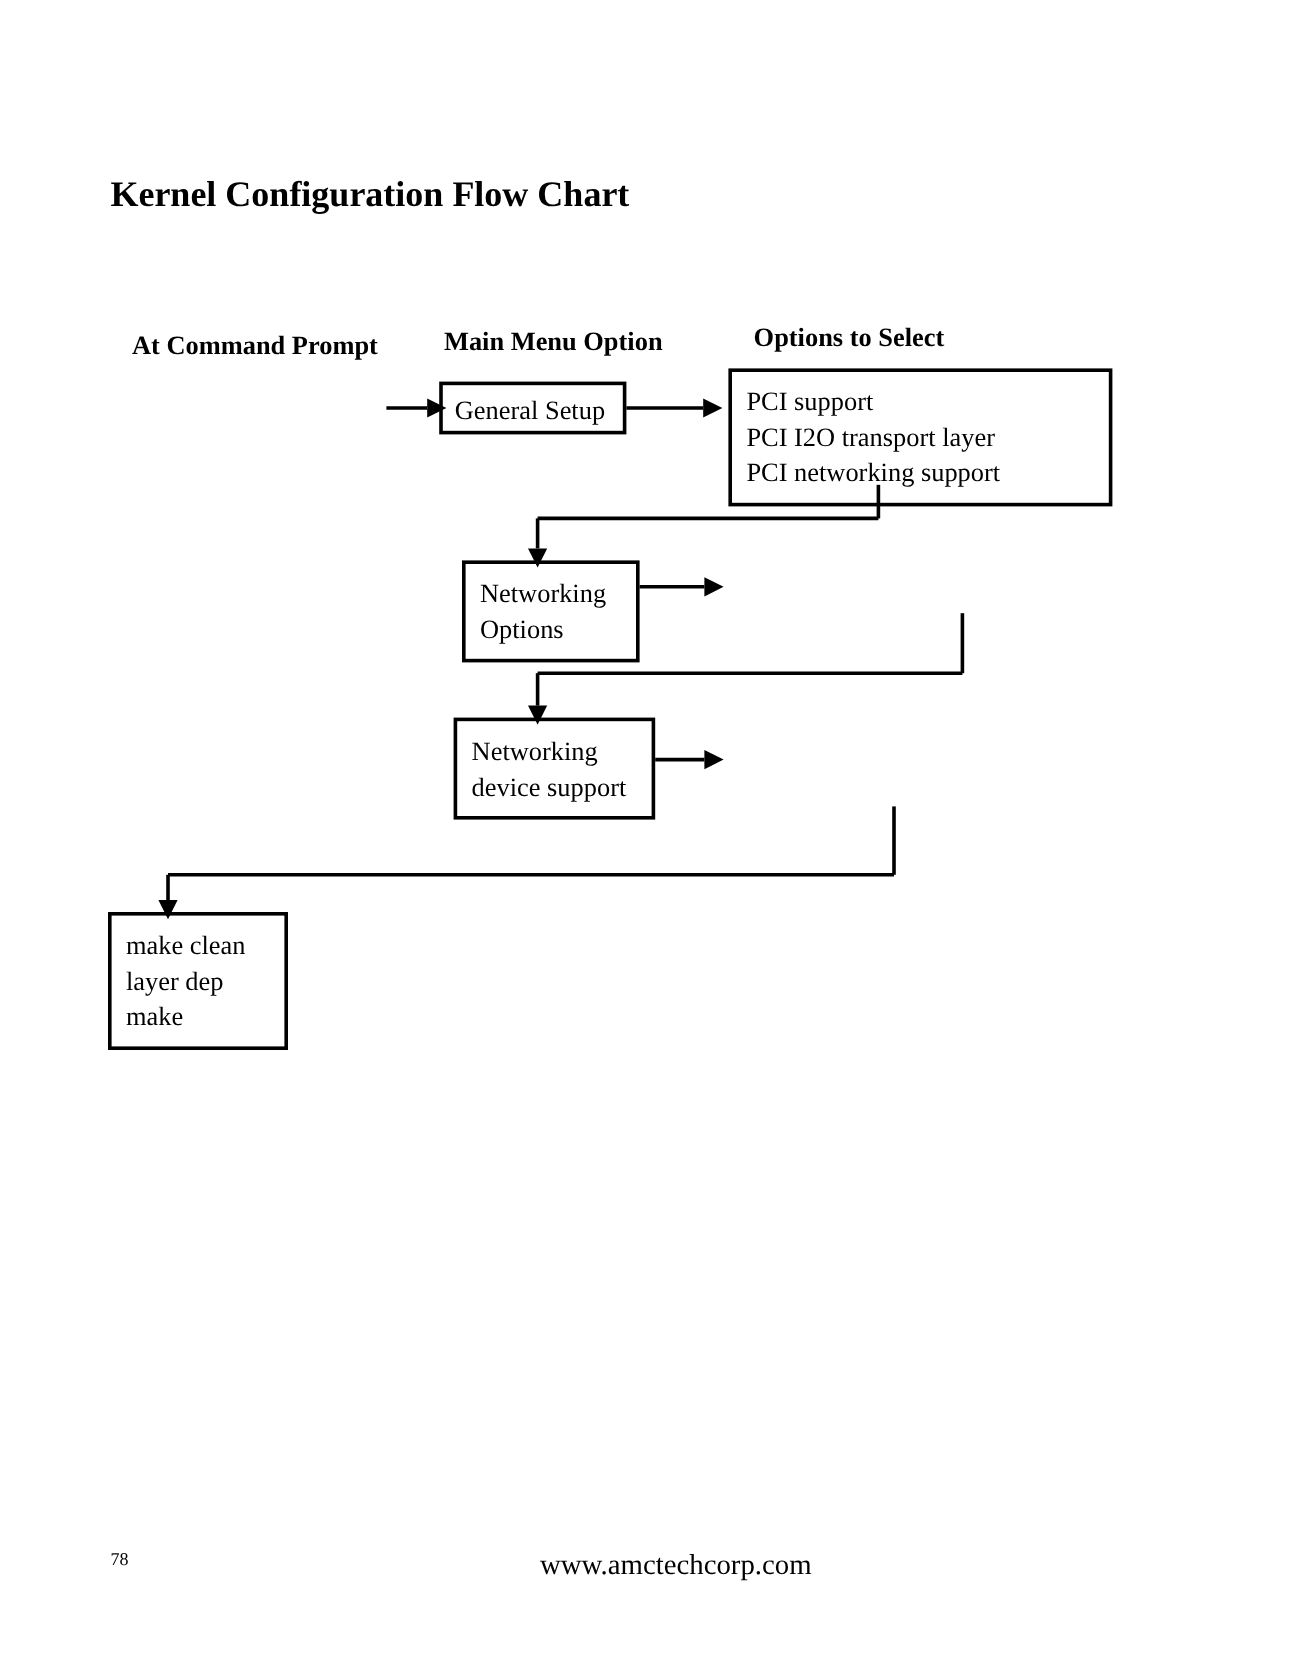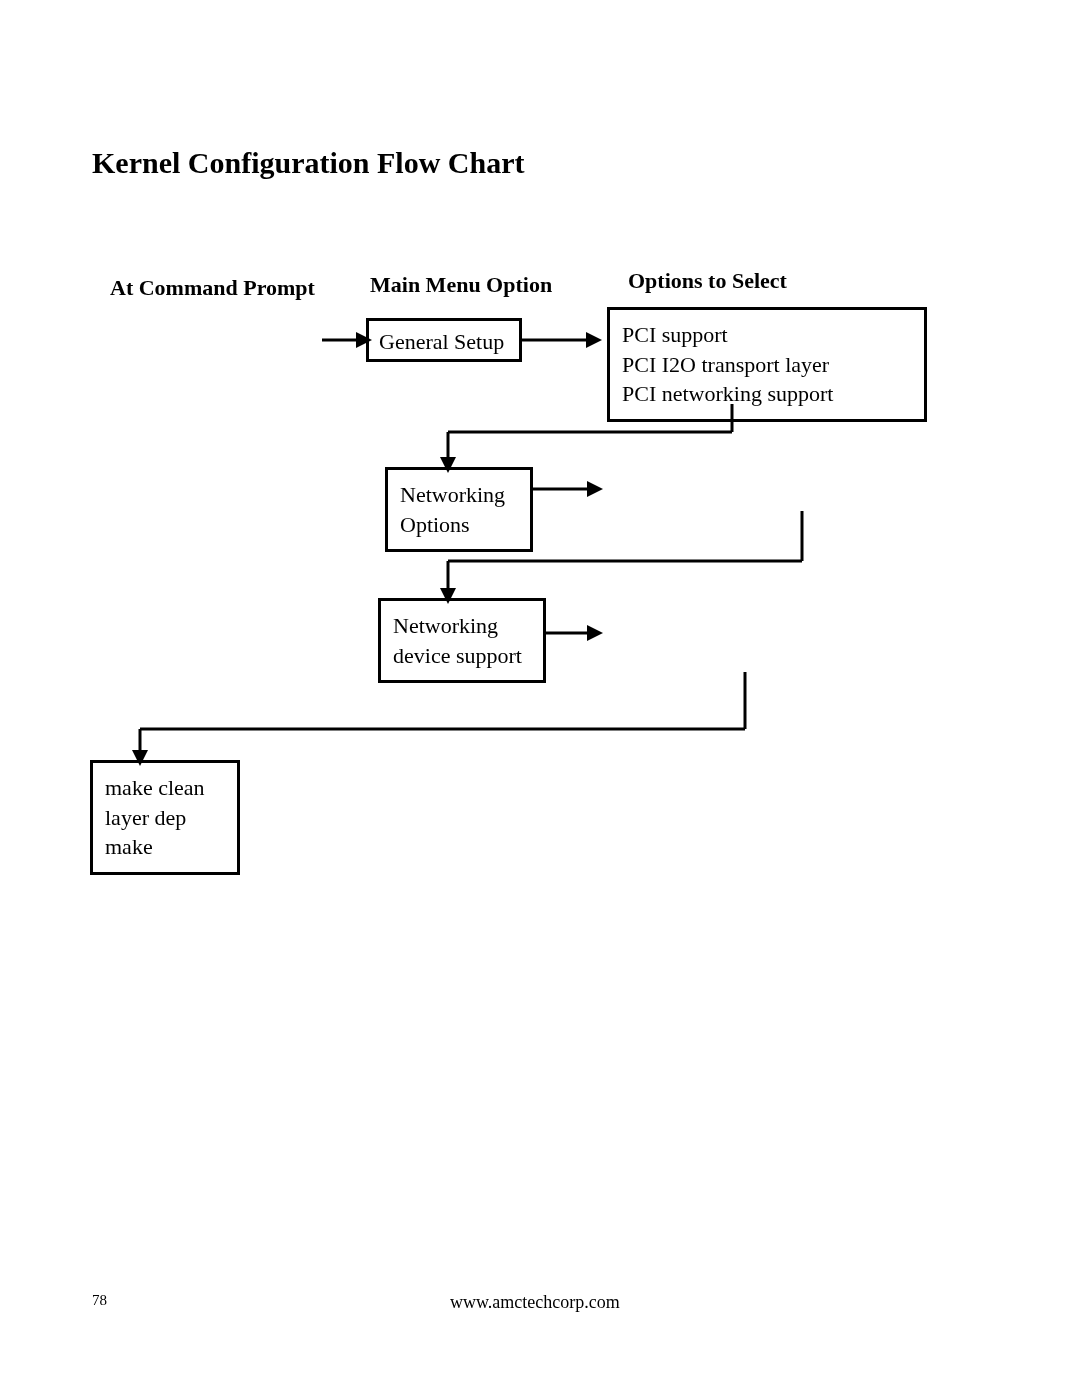--- a/index.html
+++ b/index.html
@@ -2,21 +2,21 @@
 <html><head>
 <meta charset="utf-8">
 <style>
   html,body{margin:0;padding:0;background:#fff;font-family:"Times New Roman",Times,serif;color:#000;}
   .page{position:relative;width:1080px;height:1397px;}
   .title{position:absolute;font-weight:700;font-size:30px;}
   .colhead{position:absolute;font-weight:700;font-size:22px;}
   .box{position:absolute;border:3px solid #000;background:#fff;padding:10px 12px;font-size:22px;line-height:1.35;box-sizing:border-box;}
   .box span{display:block;}
   .footer-pn{position:absolute;font-size:15px;}
-  .footer-url{position:absolute;font-size:18px;}
+  .footer-url{position:absolute;font-size:24px;}
   svg.arrows{position:absolute;left:0;top:0;width:1080px;height:1397px;pointer-events:none;}
   svg.arrows line{stroke:#000;stroke-width:3;}
   svg.arrows polygon{fill:#000;}
 </style>
 </head>
 <body>
 
 <div class="page">
 
   <div class="title" style="left:92px;top:146px;">Kernel Configuration Flow Chart</div>

